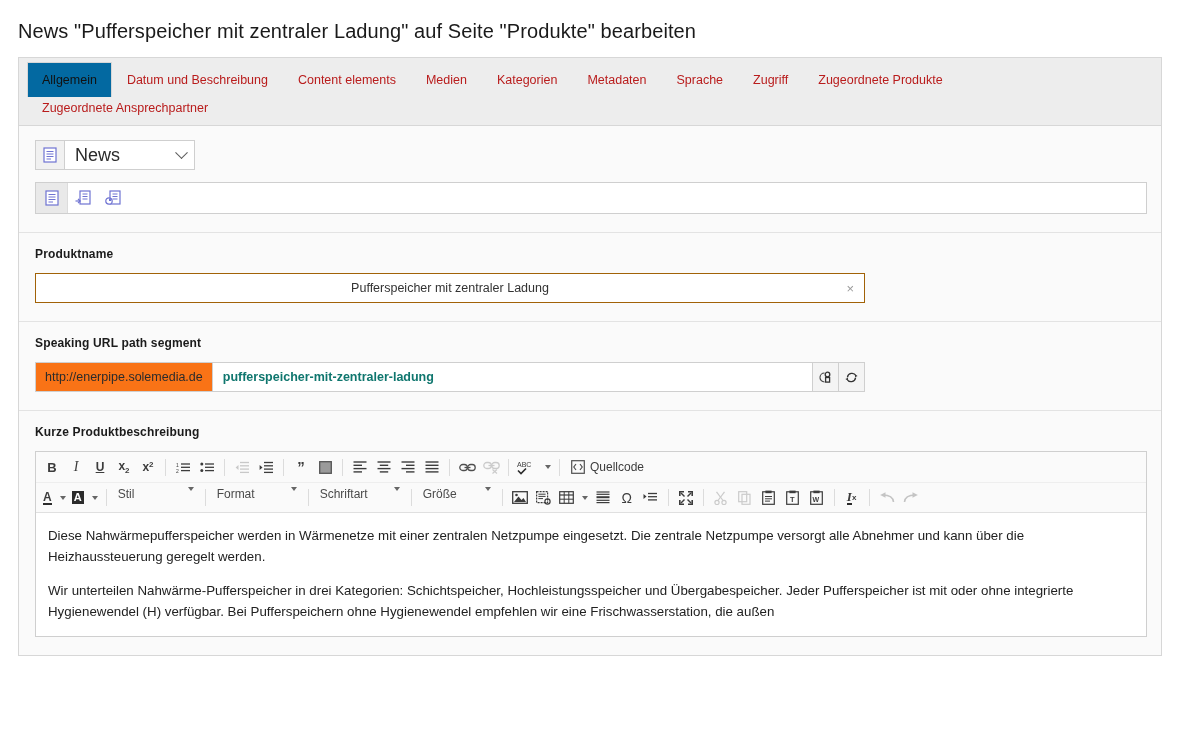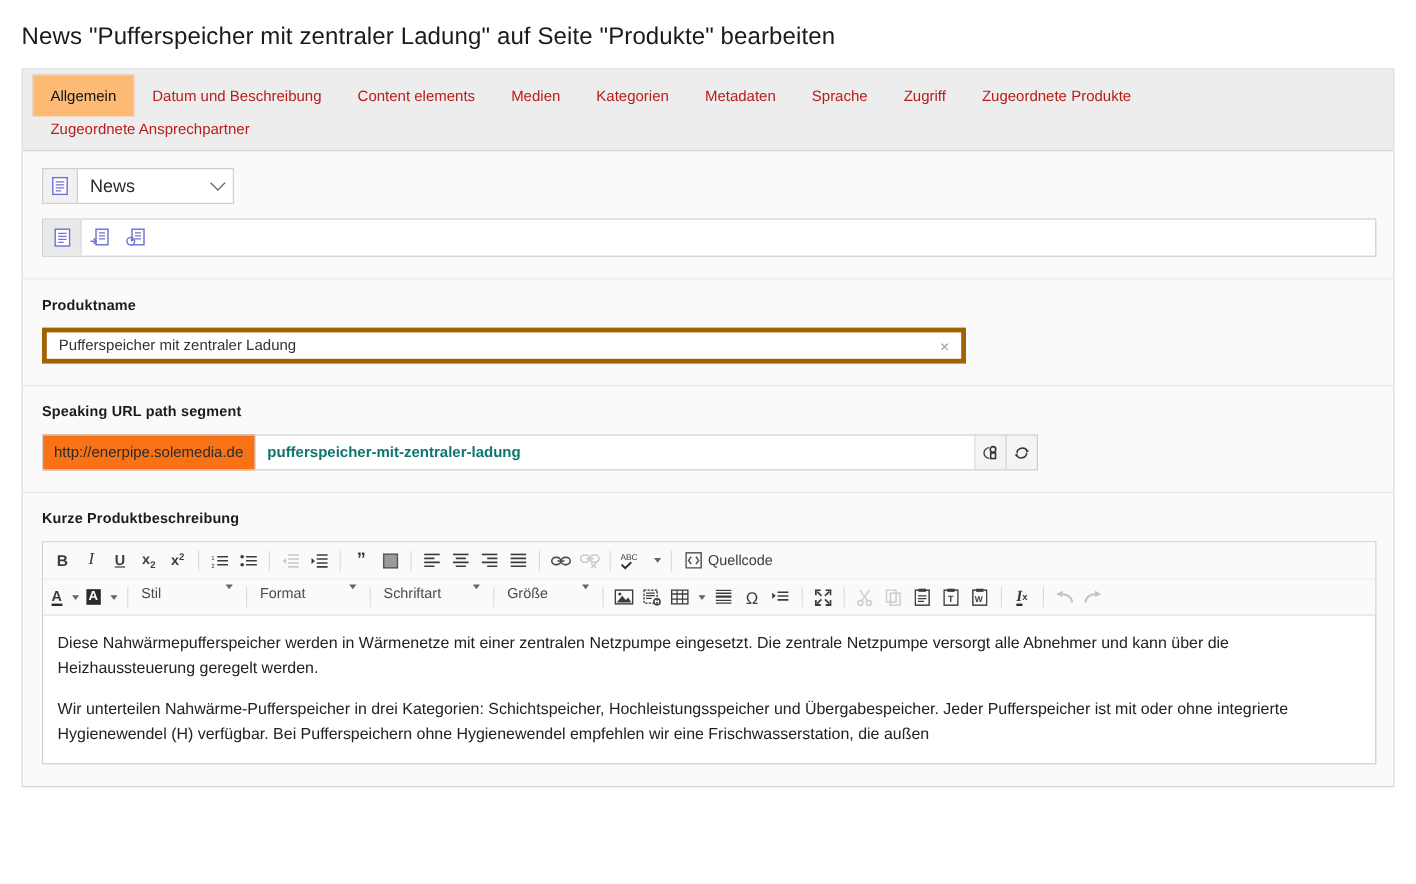--- a/index.html
+++ b/index.html
@@ -45,21 +45,21 @@
     color: #b91c1c;
     padding: 10px 14px 9px 14px;
     line-height: 14px;
     white-space: nowrap;
     cursor: pointer;
     border: 1px solid transparent;
     border-bottom: none;
     margin-top: 4px;
   }
   .tab.active {
-    background: #fdba74;
+    background: #0369a1;
     border-color: #d7d7d7;
     color: #111;
     margin-bottom: -1px;
     padding-bottom: 10px;
   }
   .tabrow.second { padding-left: 8px; }
   .tabrow.second .tab { margin-top: 0; padding-top: 4px; padding-bottom: 10px; }
 
   
   .section {
@@ -90,21 +90,21 @@
     display: flex; align-items: center; justify-content: center;
   }
   .typ-select {
     flex: 1;
     border: 1px solid #cfcfcf;
     border-left: none;
     background: #fff;
     display: flex; align-items: center;
     justify-content: space-between;
     padding: 0 8px 0 10px;
-    font-size: 15px;
+    font-size: 18px;
     color: #2b2b2b;
     cursor: pointer;
   }
   .chev {
     width: 9px; height: 9px;
     border-right: 1.6px solid #5c5c5c;
     border-bottom: 1.6px solid #5c5c5c;
     transform: rotate(45deg) translate(-2px,-2px);
   }
 
@@ -124,30 +124,31 @@
     display: flex; align-items: center; justify-content: center;
   }
   .typ-toolbar .tb-btn {
     width: 30px;
     display: flex; align-items: center; justify-content: center;
     cursor: pointer;
   }
 
   
   .text-input {
-    width: 770px;
+    width: 830px;
     height: 30px;
-    border: 4px solid #a16207;
+    border: 1px solid #a16207;
     background: #fff;
     display: flex;
     align-items: center;
     padding: 0 10px;
     font-size: 12.5px;
     color: #333;
     position: relative;
+    justify-content: center;
   }
   .text-input .clearx {
     position: absolute;
     right: 10px;
     color: #9a9a9a;
     font-size: 13px;
     cursor: pointer;
     line-height: 1;
   }
 

